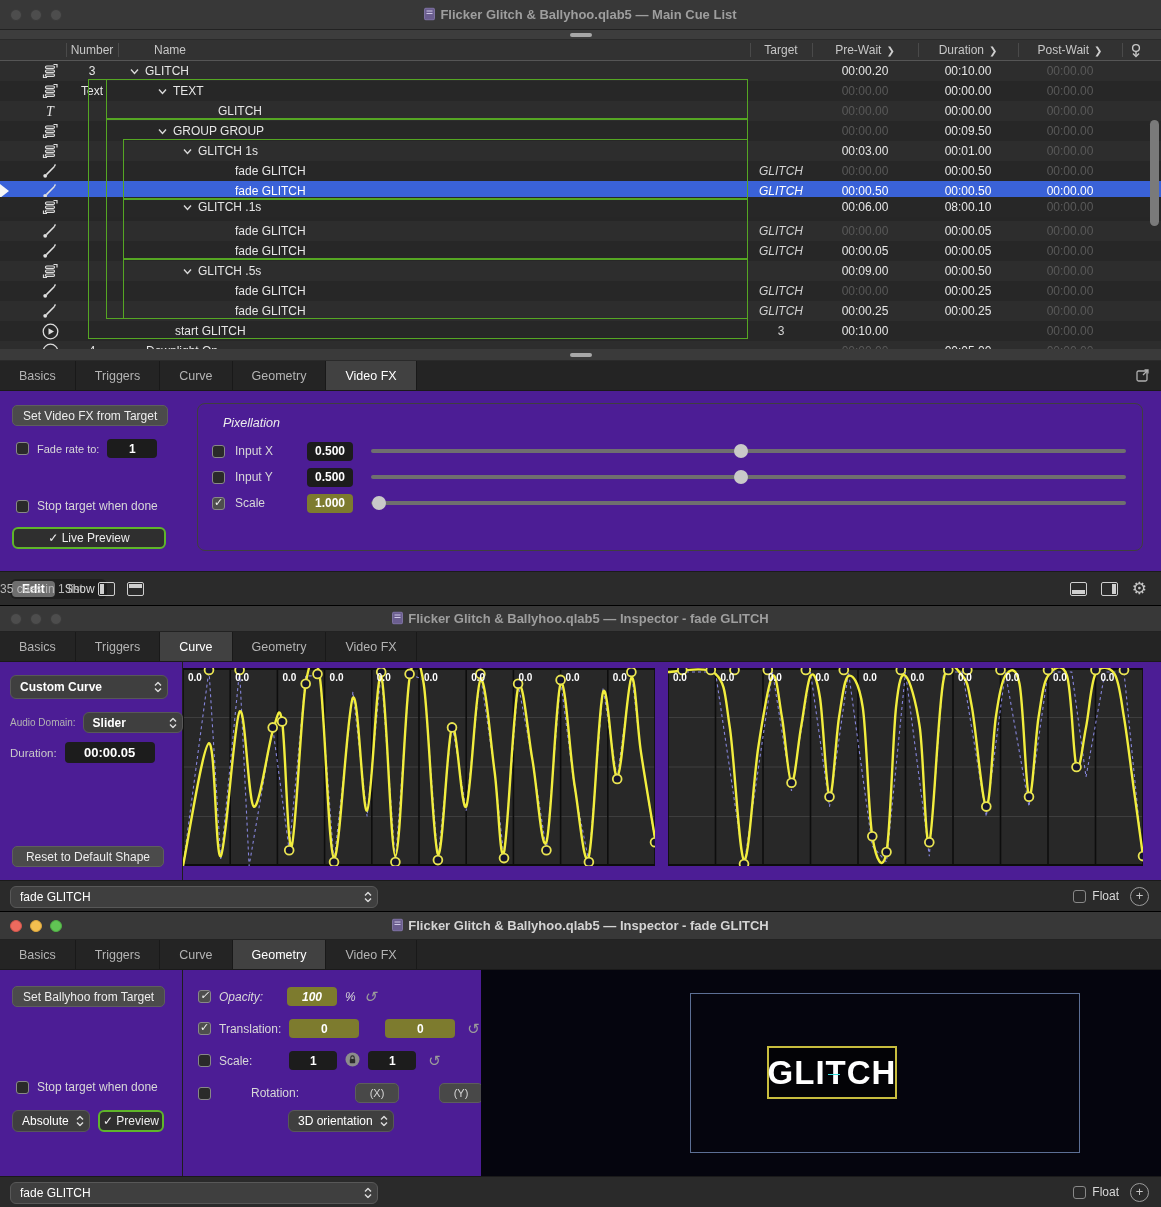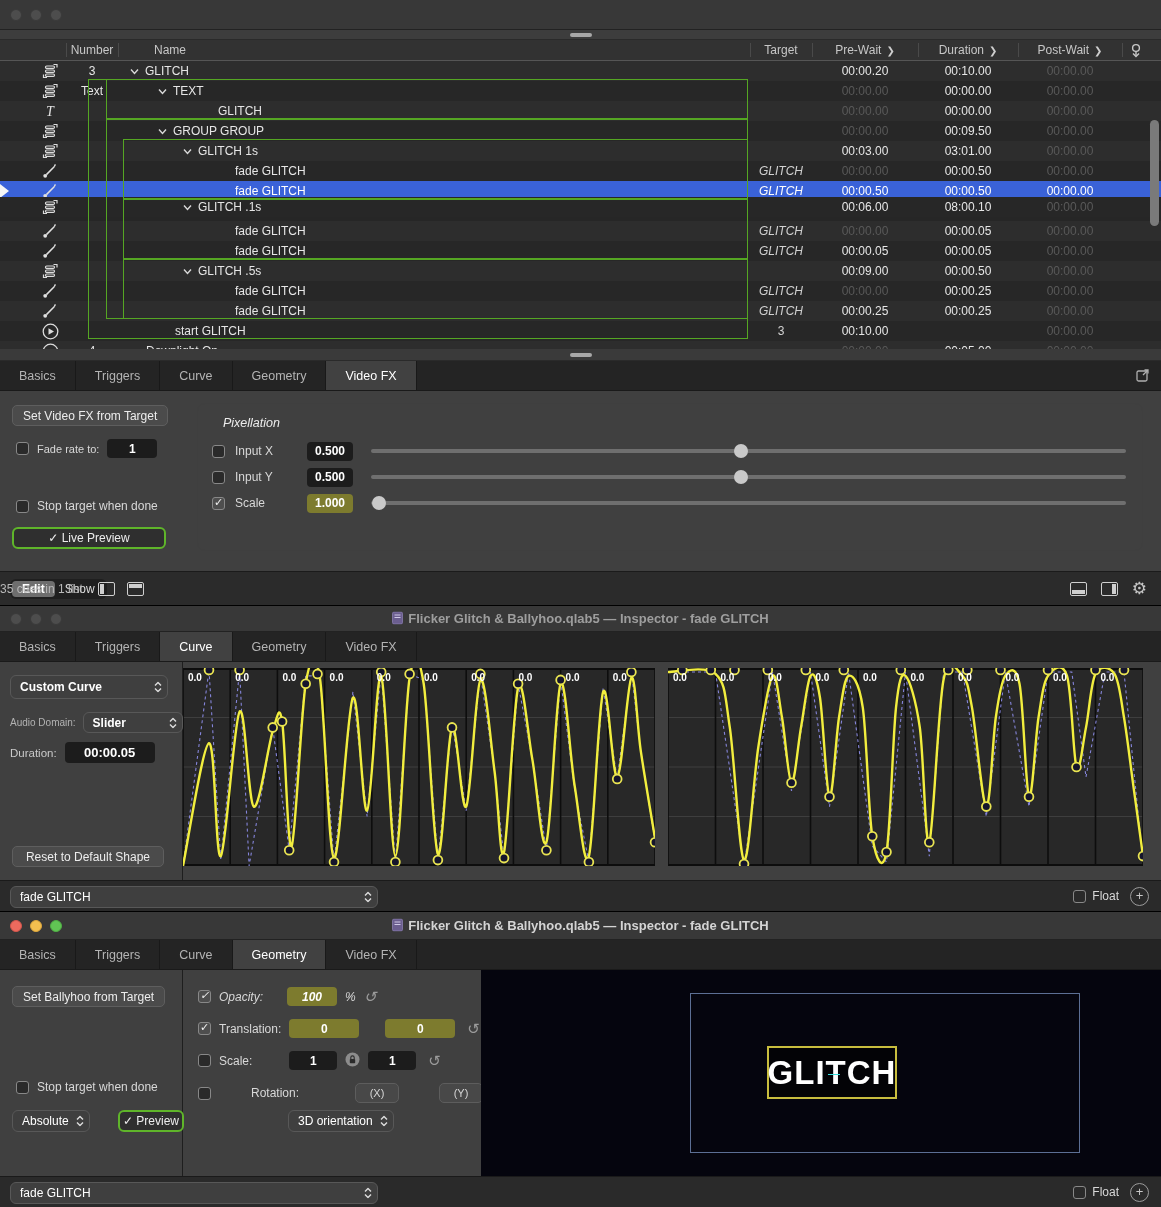--- a/index.html
+++ b/index.html
@@ -38,21 +38,21 @@
   .iconcell { position:absolute; left:38px; width:24px; top:0; height:20px; display:flex; align-items:center; justify-content:center; }
   .playhead { position:absolute; left:0; top:3px; width:0; height:0; border-left:9px solid #f5f5f5; border-top:7px solid transparent; border-bottom:7px solid transparent; }
   .greenbox { position:absolute; border:1.5px solid #55a623; pointer-events:none; }
   .vscroll { position:absolute; right:2px; width:9px; border-radius:5px; background:#7a7a7a; }
   
   .tabbar { position:relative; height:30px; background:#242424; border-bottom:1px solid #1a1a1a; display:flex; align-items:stretch; }
   .tab { position:relative; padding:0 19px; display:flex; align-items:center; font-size:12.5px; color:#b4b4b4; border-right:1px solid #191919; cursor:default; }
   .tab.active { background:#414141; color:#ffffff; border-radius:0 0 0 0; }
   .popout { position:absolute; right:10px; top:6px; }
   
-  .panel { position:relative; background:#404040; }
+  .panel { position:relative; background:#4c1d95; }
   .btn { display:inline-flex; align-items:center; justify-content:center; background:#4b4b4b; border:1px solid #5e5e5e; border-radius:5px; color:#ececec; font-size:12px; height:21px; padding:0 10px; white-space:nowrap; }
   .btn.greenline { background:#2f2f2f; border:2px solid #5fb52a; border-radius:6px; height:22px; }
   .cb { display:inline-block; width:13px; height:13px; border:1px solid #888; border-radius:3px; background:#2a2a2a; position:relative; flex:none; }
   .cb.checked { background:#4e4e4e; }
   .cb.checked::after { content:"✓"; position:absolute; left:1px; top:-2px; font-size:11px; color:#f0f0f0; }
   .field { display:inline-flex; align-items:center; justify-content:center; background:#1c1c1c; border-radius:4px; color:#fff; font-size:12px; font-weight:bold; }
   .field.olive { background:#7d7b2e; }
   .groupbox { position:absolute; border:1px solid #3f3f3f; border-radius:8px; }
   .fxrow { position:absolute; left:14px; right:16px; height:20px; display:flex; align-items:center; }
   .fxlabel { width:72px; margin-left:10px; font-size:12px; color:#d8d8d8; }
@@ -93,20 +93,25 @@
 <div id="app">
 
   <div class="win" style="top:0;height:605px;background:#2d2d2d;">
     <div style="height:30px;">
         <div class="titlebar">
       <div class="lights">
         <span class="light"></span>
         <span class="light"></span>
         <span class="light"></span>
       </div>
+      <div class="title"><span class="doc"><svg width="11" height="13" viewBox="0 0 11 13">
+                <rect x="0.5" y="0.5" width="10" height="12" rx="1.5" fill="#6b5e8f" stroke="#8a7db0" stroke-width="0.8"></rect>
+                <rect x="2.5" y="3" width="6" height="1" fill="#cfc8e6"></rect>
+                <rect x="2.5" y="5.5" width="6" height="1" fill="#cfc8e6"></rect>
+              </svg></span><span>Flicker Glitch &amp; Ballyhoo.qlab5 — Main Cue List</span></div>
     </div>
       </div>
     <div class="handle-strip">
         <div class="handle-pill"></div>
       </div>
 
     <div class="cue-header">
       <div class="hcol c-num">Number</div>
       <div class="hcol c-name" style="padding-left:36px;">Name</div>
       <div class="hcol c-target">Target</div>
@@ -237,21 +242,21 @@
           <div class="namewrap" style="left: 183px;">
             <span class="disc">
               <svg width="9" height="7" viewBox="0 0 9 7">
                 <path d="M1 1.5 L4.5 5.5 L8 1.5" fill="none" stroke="#d8d8d8" stroke-width="1.4"></path>
               </svg>
             </span>
             <span>GLITCH 1s</span>
           </div>
           <div class="cell c-target target-cell"></div>
           <div class="cell time c-pre">00:03.00</div>
-          <div class="cell time c-dur">03:01.00</div>
+          <div class="cell time c-dur">00:01.00</div>
           <div class="cell time c-post dim">00:00.00</div>
         </div>
         <div class="cue-row even" style="top: 100px;">
           <div class="iconcell">
             <svg width="16" height="16" viewBox="0 0 16 16">
               <circle cx="3.2" cy="12.8" r="1.9" fill="#e0e0e0"></circle>
               <line x1="4.4" y1="11.6" x2="12.2" y2="3.8" stroke="#e0e0e0" stroke-width="1.5"></line>
               <line x1="12.2" y1="3.8" x2="13.4" y2="1.4" stroke="#e0e0e0" stroke-width="1.3"></line>
             </svg>
           </div>
@@ -737,21 +742,21 @@
         <div class="tab active">Geometry</div>
         <div class="tab">Video FX</div>
       </div>
     <div class="panel" style="height:206px;">
       <div class="vsep" style="left:182px;"></div>
       <div style="position:absolute;left:12px;top:16px;"><span class="btn">Set Ballyhoo from Target</span></div>
       <div style="position:absolute;left:16px;top:110px;display:flex;align-items:center;gap:8px;">
         <span class="cb"></span>
         <span style="font-size:12px;color:#d8d8d8;">Stop target when done</span>
       </div>
-      <div style="position:absolute;left:12px;top:140px;display:flex;gap:28px;align-items:center;justify-content:center;">
+      <div style="position:absolute;left:12px;top:140px;display:flex;gap:8px;align-items:center;justify-content:center;">
         <span class="select" style="width:78px;height:22px;">
             <span>Absolute</span>
             <span class="stepper">
               <svg width="8" height="5" viewBox="0 0 8 5">
                 <path d="M1 4 L4 1 L7 4" fill="none" stroke="#ddd" stroke-width="1.4"></path>
               </svg>
               <svg width="8" height="5" viewBox="0 0 8 5">
                 <path d="M1 1 L4 4 L7 1" fill="none" stroke="#ddd" stroke-width="1.4"></path>
               </svg>
             </span>

